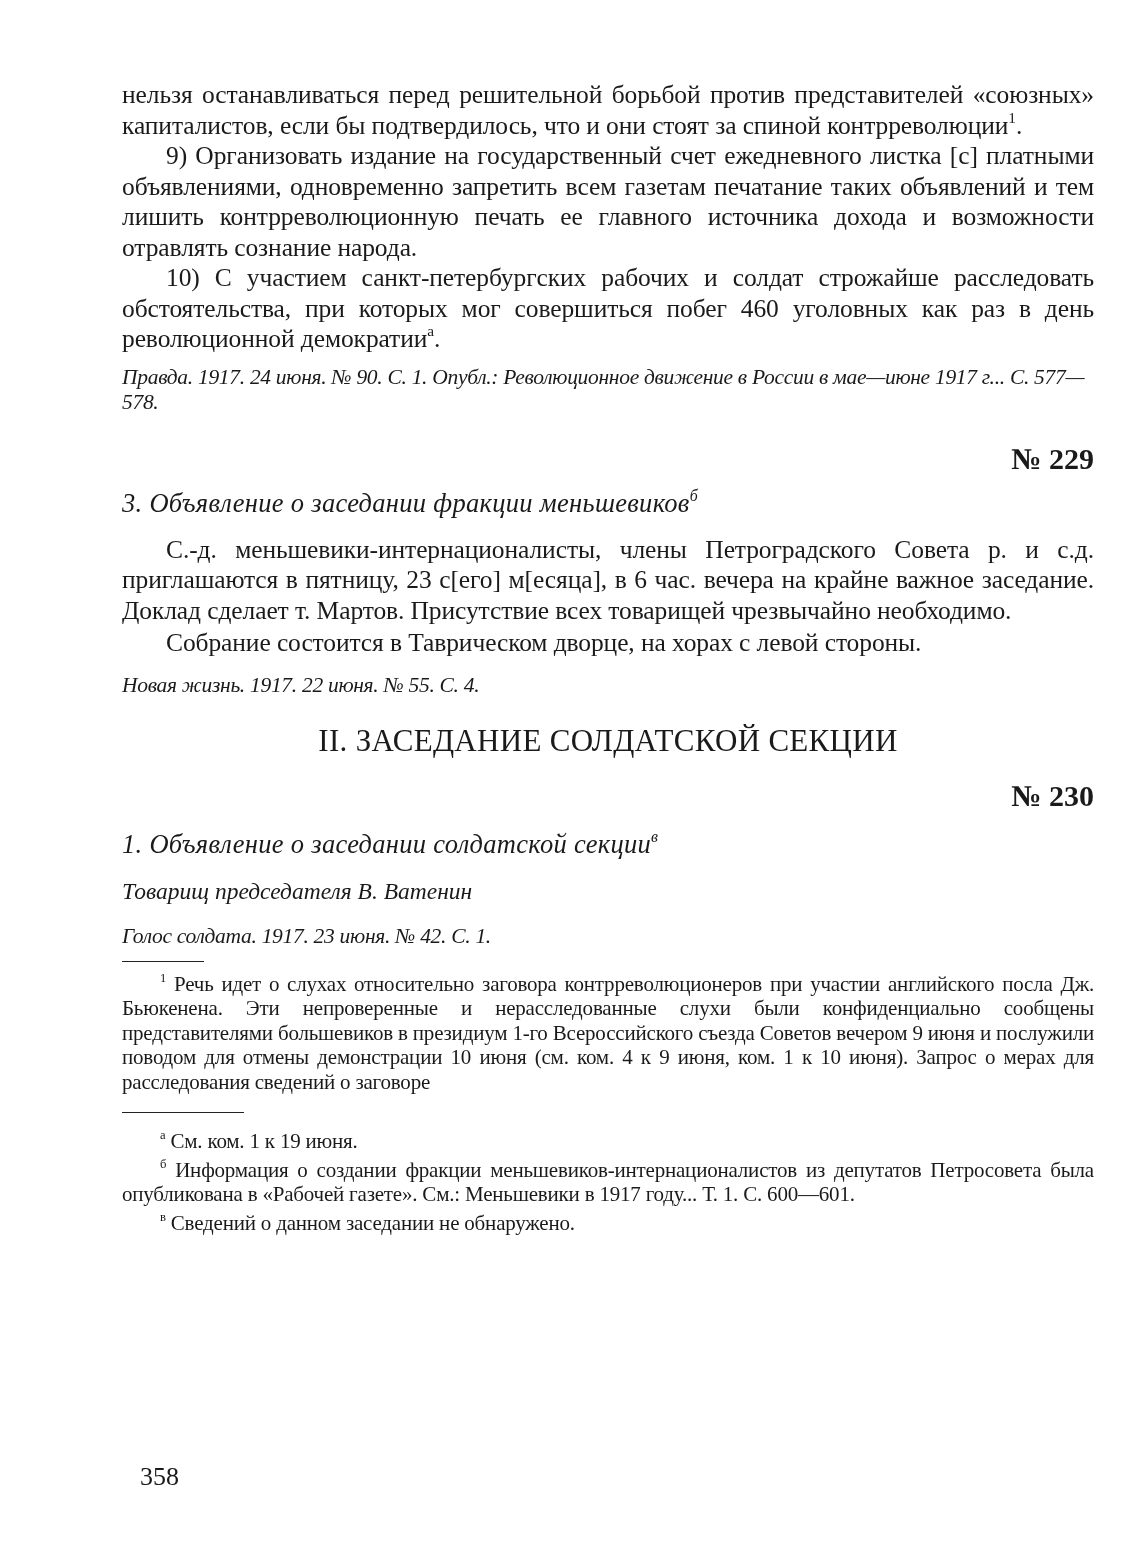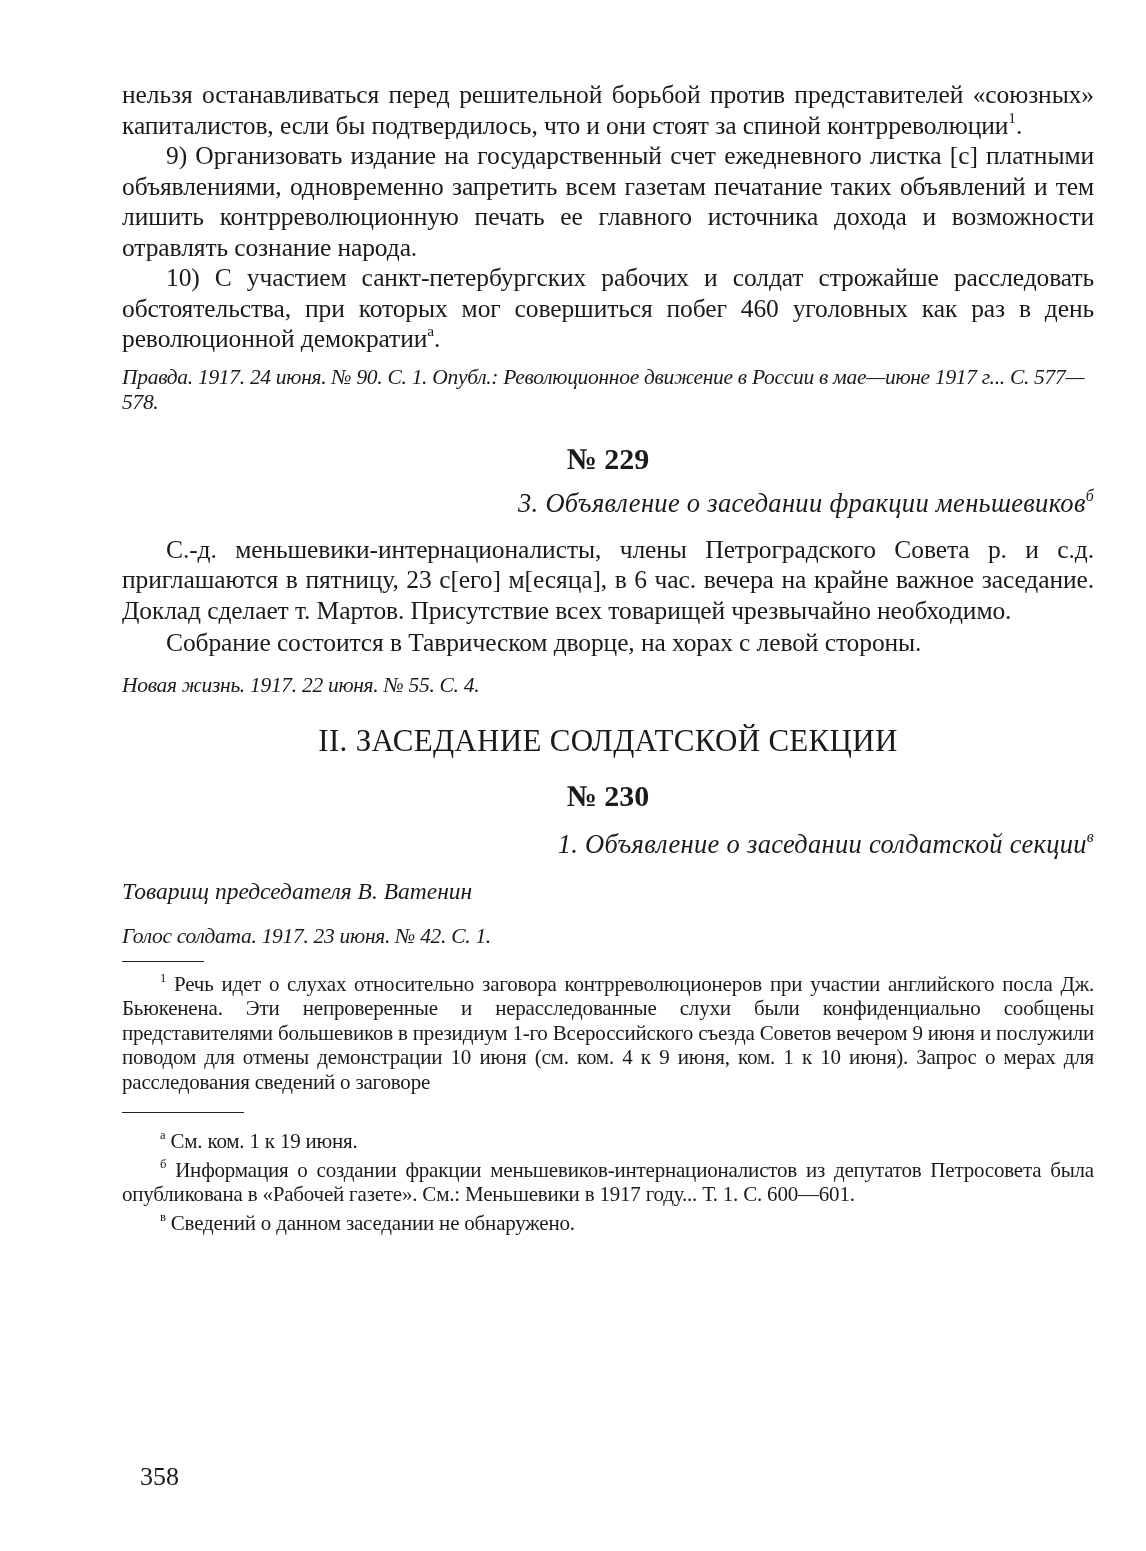--- a/index.html
+++ b/index.html
@@ -12,25 +12,25 @@
   .p {
     font-size: 25.5px; line-height: 30.5px; text-align: justify;
     text-align-last: left; margin: 0; letter-spacing: -0.1px;
   }
   .ind { text-indent: 44px; }
   .src {
     font-style: italic; font-size: 21.5px; line-height: 25px;
     margin: 8px 0 0 0; letter-spacing: -0.3px;
   }
   .docnum {
-    text-align: center; font-weight: bold; font-size: 30px; line-height: 36px;
+    text-align: right; font-weight: bold; font-size: 30px; line-height: 36px;
     margin: 0;
   }
   .title {
-    text-align: right; font-style: italic; font-size: 26.5px; line-height: 32px;
+    text-align: left; font-style: italic; font-size: 26.5px; line-height: 32px;
     margin: 0; letter-spacing: 0.3px;
   }
   .section {
     text-align: center; font-weight: normal; font-size: 31px; line-height: 38px;
     margin: 0; letter-spacing: 0.3px;
   }
   sup { font-size: 60%; line-height: 0; vertical-align: 0.7em; }
   .sign { font-style: italic; font-size: 23.5px; line-height: 30px; margin: 4px 0 0 0; }
   .rule { height: 0; border-top: 1.5px solid #222; }
   .fn {

